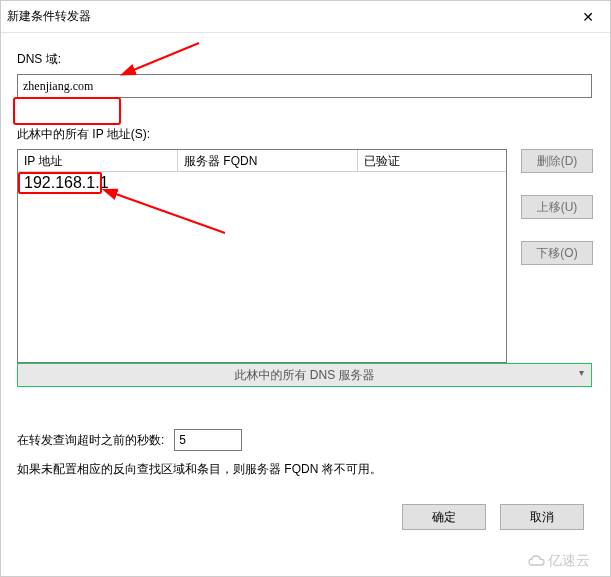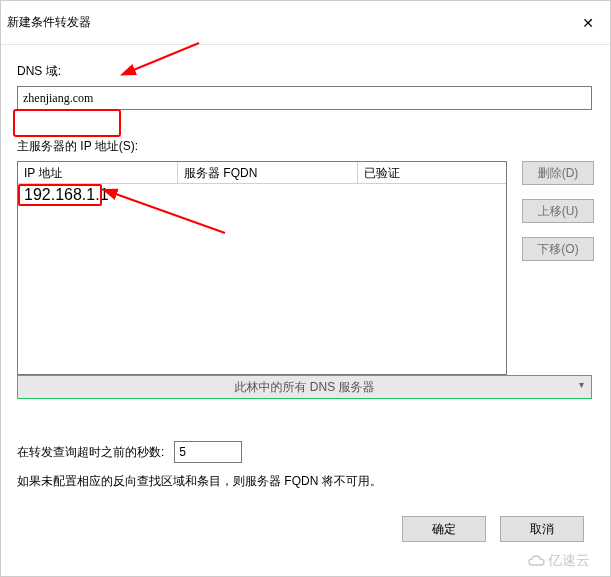--- a/index.html
+++ b/index.html
@@ -14,21 +14,21 @@
     position: relative;
   }
   .dialog {
     width: 611px;
     height: 577px;
     border: 1px solid #ccc;
     background: #fff;
     position: relative;
   }
   .titlebar {
-    height: 44px;
+    height: 32px;
     padding: 1px 6px;
     display: flex;
     align-items: center;
     justify-content: space-between;
     border-bottom: 1px solid #e5e5e5;
   }
   .titlebar .title { font-size: 12px; }
   .close-btn {
     font-size: 14px;
     width: 32px;
@@ -53,21 +53,20 @@
     width:108px; height:28px;
     border:2px solid #ff0000;
     border-radius:3px;
     pointer-events:none;
   }
   .master-label { margin-top: 28px; }
   .table-area {
     display:flex;
     gap:14px;
     margin-top:0;
-    justify-content:space-between;
   }
   .grid-wrap {
     width: 490px;
     height: 214px;
     border:1px solid #7a7a7a;
     background:#fff;
     position:relative;
   }
   .grid-header {
     display:flex;
@@ -94,21 +93,21 @@
   .hl-ip {
     position:absolute;
     left:0px; top:22px;
     width:84px; height:22px;
     border:2px solid #ff0000;
     border-radius:2px;
     pointer-events:none;
     box-sizing:border-box;
     z-index:3;
   }
-  .btn-col { display:flex; flex-direction:column; gap:14px; }
+  .btn-col { display:flex; flex-direction:column; gap:22px; }
   .side-btn {
     width:72px; height:24px;
     background:#e1e1e1;
     border:1px solid #adadad;
     color:#707070;
     font-family:inherit;font-size:12px;
     cursor:pointer;
   }
   .store-row {
     display:flex; align-items:center;
@@ -178,21 +177,21 @@
     <span class="title">新建条件转发器</span>
     <span class="close-btn">✕</span>
   </div>
 
   <div class="content">
 
     <div class="label-row">DNS 域:</div>
     <input class="dns-domain-input" type="text" value="zhenjiang.com" style="">
     <div class="hl-domain"></div>
 
-    <div class="label-row master-label">主服务器的 IP 地址(S):</div>
+    <div class="label-row master-label">此林中的所有 IP 地址(S):</div>
 
     <div class="table-area">
       <div class="grid-wrap">
         <div class="grid-header">
           <div class="col-ip">IP 地址</div>
           <div class="col-fqdn">服务器 FQDN</div>
           <div class="col-valid">已验证</div>
         </div>
         <div class="grid-body">
           <div class="grid-row">

